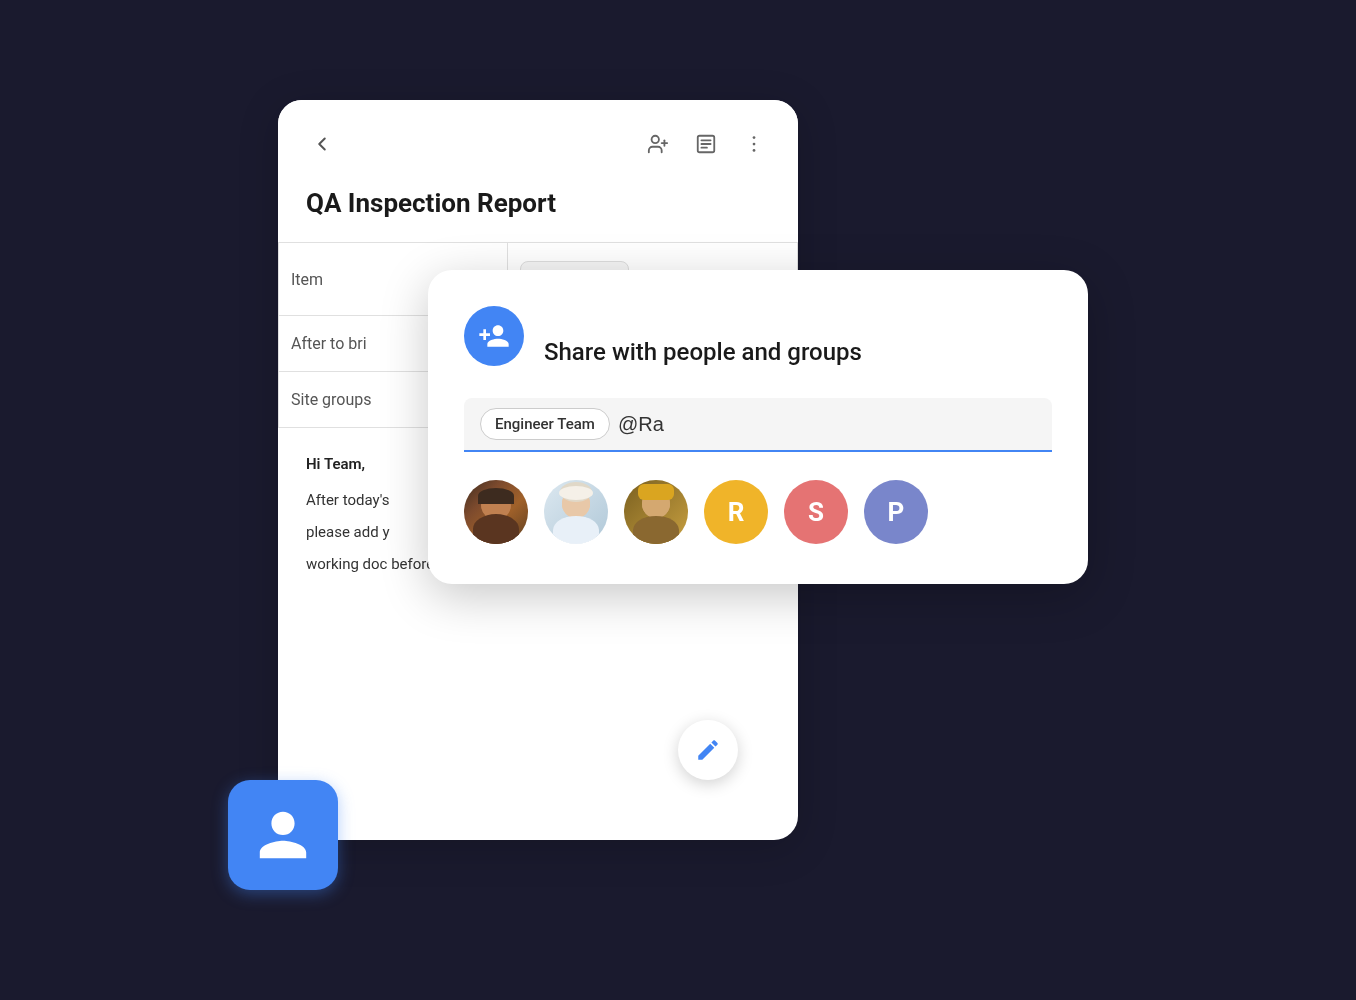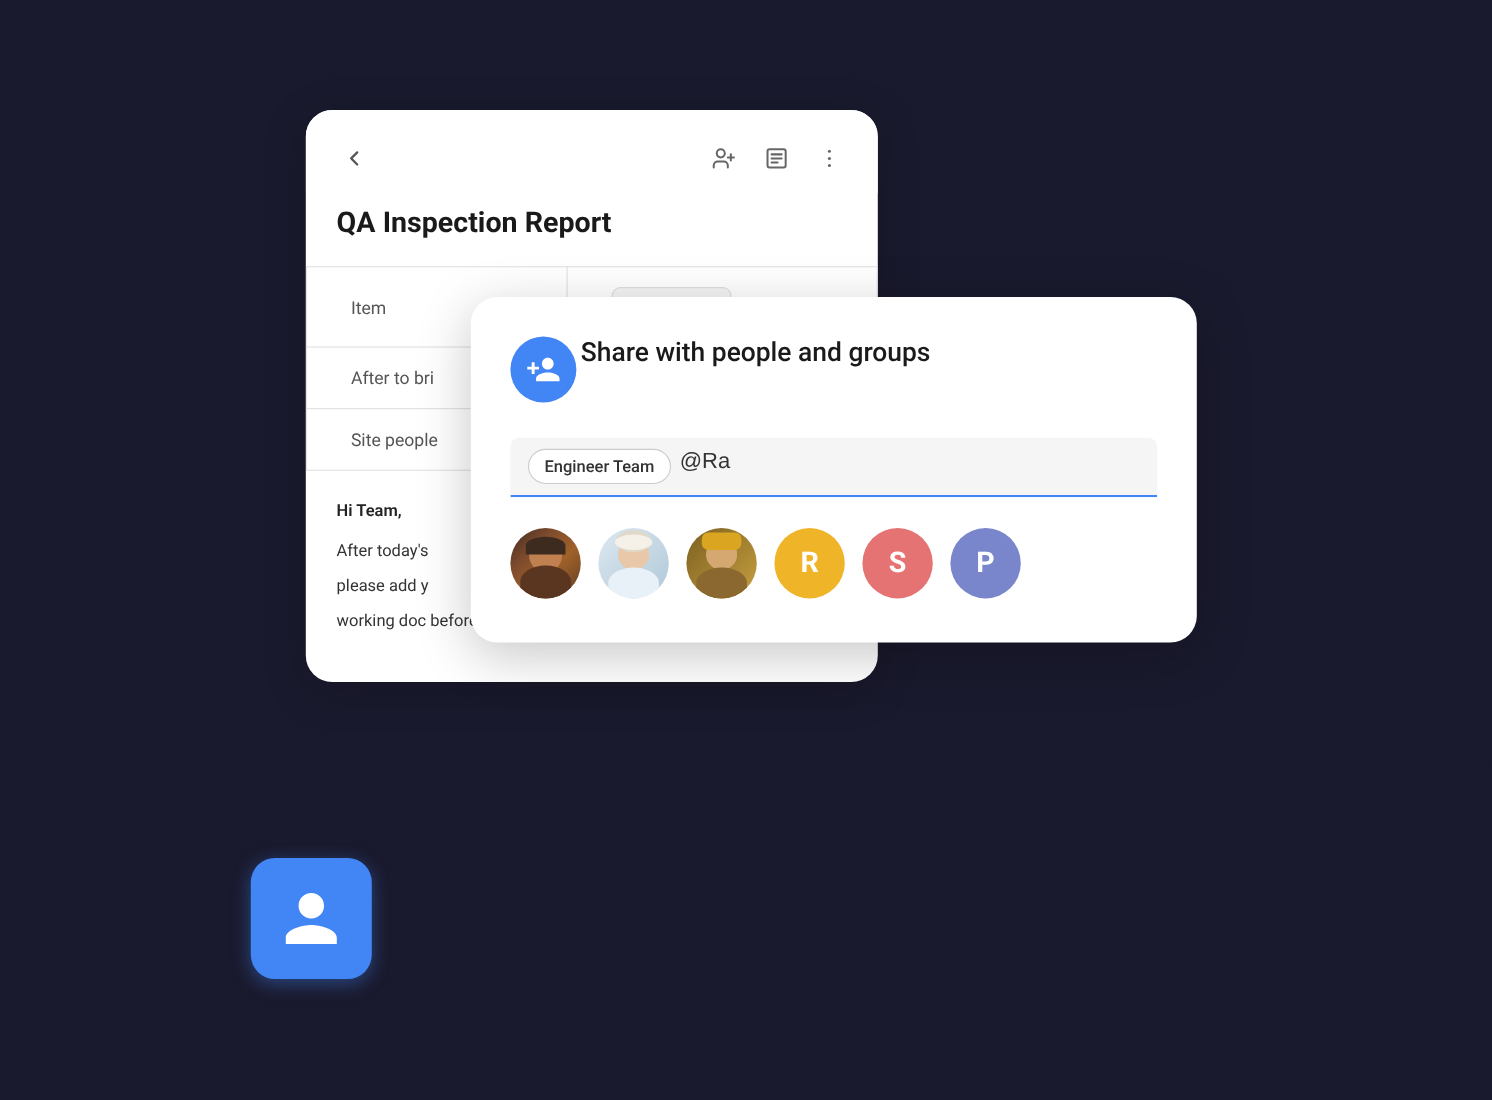--- a/index.html
+++ b/index.html
@@ -21,21 +21,21 @@
       width: 900px;
       height: 860px;
     }
 
     
     .qa-card {
       position: absolute;
       top: 30px;
       left: 50px;
       width: 520px;
-      height: 520px;
+      height: 740px;
       background: #fff;
       border-radius: 24px;
       box-shadow: 0 8px 40px rgba(0,0,0,0.18);
       overflow: hidden;
       z-index: 1;
     }
 
     .qa-header {
       display: flex;
       align-items: center;
@@ -73,21 +73,21 @@
       padding: 12px 28px 24px;
     }
 
     .qa-table {
       width: 100%;
       border-collapse: collapse;
     }
 
     .qa-table td {
       border: 1px solid #e0e0e0;
-      padding: 18px 40px;
+      padding: 18px 12px;
       font-size: 16px;
       color: #333;
       vertical-align: middle;
     }
 
     .qa-table .cell-item {
       color: #555;
       font-size: 16px;
     }
 
@@ -145,22 +145,22 @@
       width: 660px;
       background: #fff;
       border-radius: 24px;
       box-shadow: 0 12px 48px rgba(0,0,0,0.22);
       padding: 36px 36px 40px;
       z-index: 10;
     }
 
     .share-header {
       display: flex;
-      align-items: flex-start;
-      gap: 4px;
+      align-items: flex-end;
+      gap: 20px;
       margin-bottom: 32px;
     }
 
     .share-icon-circle {
       width: 60px;
       height: 60px;
       background: #4285f4;
       border-radius: 50%;
       display: flex;
       align-items: center;
@@ -169,21 +169,21 @@
     }
 
     .share-title {
       font-size: 24px;
       font-weight: 500;
       color: #1a1a1a;
     }
 
     .share-input-row {
       display: flex;
-      align-items: flex-start;
+      align-items: center;
       gap: 8px;
       border-bottom: 2.5px solid #4285f4;
       background: #f5f5f5;
       border-radius: 8px 8px 0 0;
       padding: 10px 16px;
       margin-bottom: 28px;
     }
 
     .tag-chip {
       background: #fff;
@@ -357,21 +357,21 @@
           <td class="cell-item">Item</td>
           <td>
             <span class="cell-badge">Jon Nowak</span>
           </td>
         </tr>
         <tr>
           <td class="cell-item">After to bri</td>
           <td></td>
         </tr>
         <tr>
-          <td class="cell-item">Site people</td>
+          <td class="cell-item">Site groups</td>
           <td></td>
         </tr>
       </tbody>
     </table>
 
     <div class="qa-body">
       <p class="greeting">Hi Team,</p>
       <p>After today's</p>
       <p>please add y</p>
       <p>working doc before next week.</p>

